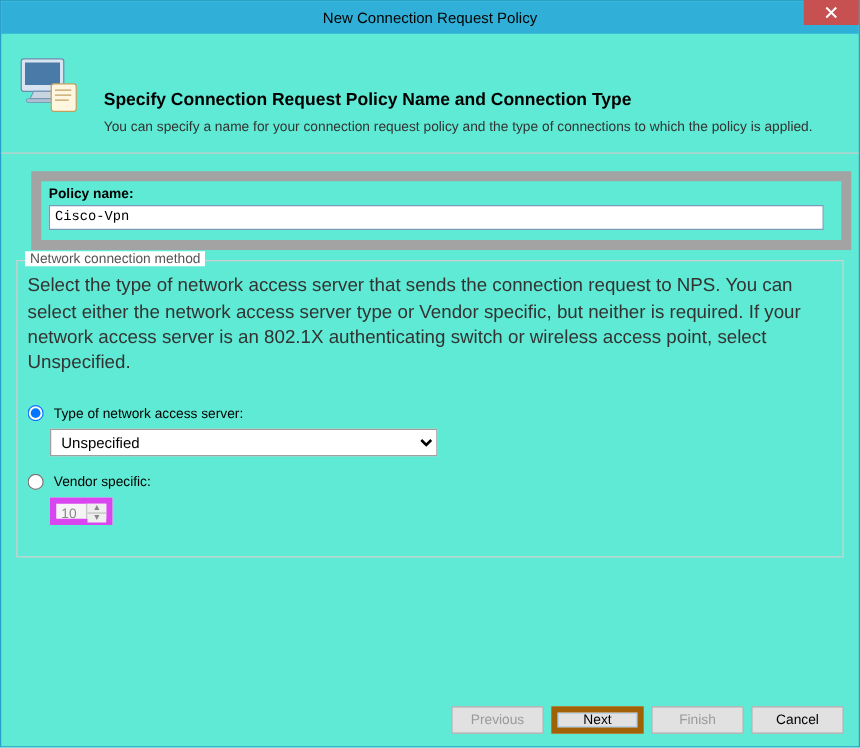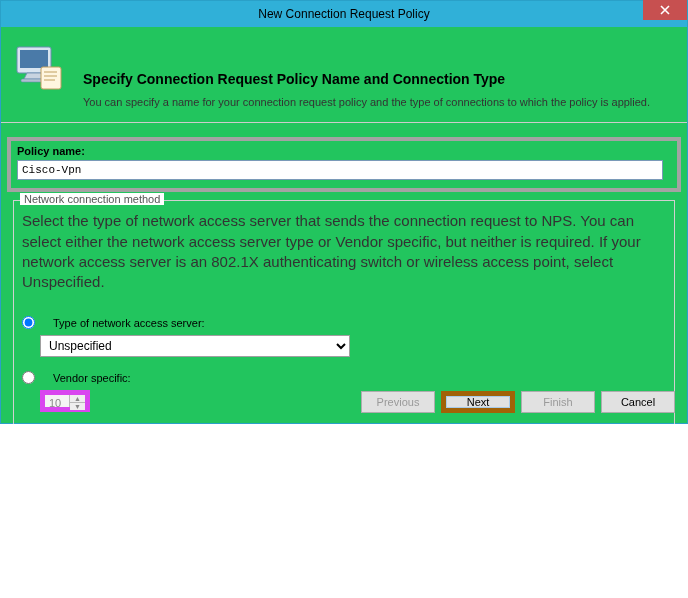--- a/index.html
+++ b/index.html
@@ -1,33 +1,33 @@
 <!DOCTYPE html>
 <html><head>
   <meta charset="utf-8">
   <style>
     * { box-sizing: border-box; margin: 0; padding: 0; }
     body { font-family: "Segoe UI", Tahoma, sans-serif; font-size: 11px; background: #fff; }
-    .window { width: 688px; height: 424px; border: 1px solid #2aa0c8; background: #22c55e; position: relative; }
+    .window { width: 688px; height: 598px; border: 1px solid #2aa0c8; background: #5eead4; position: relative; }
     .titlebar { height: 26px; background: #30b0d8; display: flex; align-items: center; justify-content: center; position: relative; }
     .titlebar-text { color: #000; font-size: 12px; }
     .close-btn { position: absolute; right: 0; top: -1px; width: 44px; height: 20px; background: #c75050; display: flex; align-items: center; justify-content: center; color: #fff; font-size: 12px; font-weight: bold; cursor: pointer; }
     .content { padding: 0; }
     .header { display: flex; padding: 12px 10px 12px 10px; gap: 18px; }
     .header-icon { width: 54px; height: 54px; flex-shrink: 0; }
     .header-text h1 { font-size: 14px; font-weight: bold; color: #000; margin-bottom: 8px; margin-top: 32px; }
     .header-text p { font-size: 11px; color: #333; line-height: 1.4; }
     .divider { border: none; border-top: 1px solid #ccc; margin: 0; }
-    .policy-section { margin: 14px 6px 6px 6px; border: 4px solid #a3a3a3; padding: 4px 14px 8px 6px; }
+    .policy-section { margin: 14px 6px 6px 24px; border: 8px solid #a3a3a3; padding: 4px 14px 8px 6px; }
     .policy-label { font-size: 11px; font-weight: bold; margin-bottom: 3px; }
     .policy-input { width: 100%; height: 20px; border: 1px solid #7a9ab8; padding: 1px 4px; font-size: 11px; font-family: Liberation Mono, monospace; }
-    .fieldset { margin: 8px 12px 0 12px; border: 1px solid #d0d0d0; padding: 6px 8px 56px 8px; position: relative; }
+    .fieldset { margin: 8px 12px 0 12px; border: 1px solid #d0d0d0; padding: 6px 8px 25px 8px; position: relative; }
     .fieldset-legend { position: absolute; top: -8px; left: 6px; background: #fff; padding: 0 4px; font-size: 11px; color: #555; }
     .fieldset-desc { font-size: 15px; color: #333; line-height: 1.35; margin-top: 4px; margin-bottom: 24px; }
-    .radio-row { display: flex; align-items: center; gap: 18px; margin-bottom: 6px; }
+    .radio-row { display: flex; align-items: center; gap: 8px; margin-bottom: 6px; }
     .radio-row input[type=radio] { margin: 0; }
     .radio-row label { font-size: 11px; }
     .select { width: 310px; height: 22px; border: 1px solid #a0a0a0; font-size: 12px; padding: 1px 4px; margin-left: 18px; margin-bottom: 14px; font-family: inherit; background: #fff; }
     .spinner-wrap { display: flex; align-items: center; margin-left: 18px; }
     .spinner { width: 50px; height: 22px; border: 5px solid #d946ef; display: flex; background: #f4f4f4; }
     .spinner-val { flex: 1; padding: 2px 4px; font-size: 11px; color: #888; }
     .spinner-btns { width: 16px; display: flex; flex-direction: column; border-left: 1px solid #b8b8b8; }
     .spinner-btns div { flex: 1; display: flex; align-items: center; justify-content: center; font-size: 7px; color: #888; background: #eee; }
     .spinner-btns div:first-child { border-bottom: 1px solid #b8b8b8; }
     .button-bar { position: absolute; bottom: 10px; right: 12px; display: flex; gap: 6px; }

